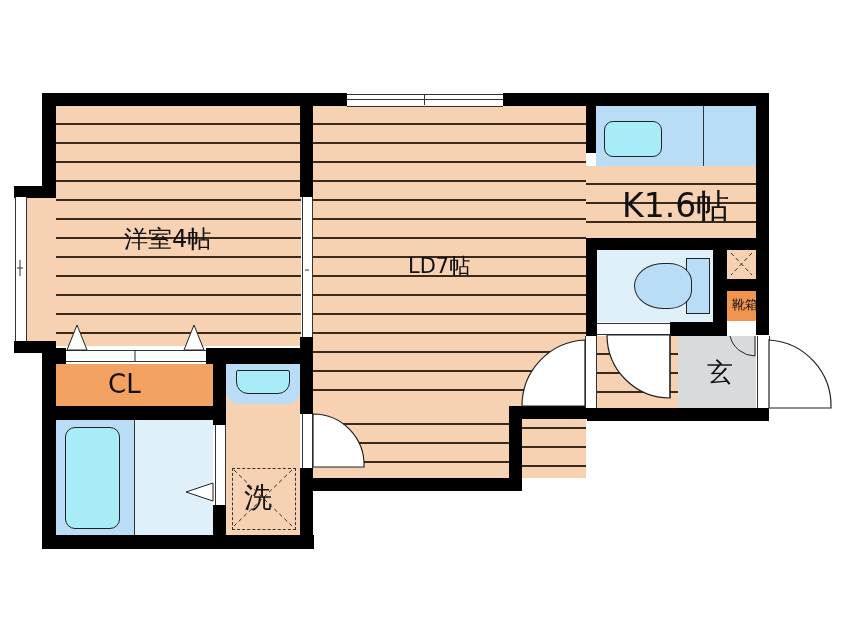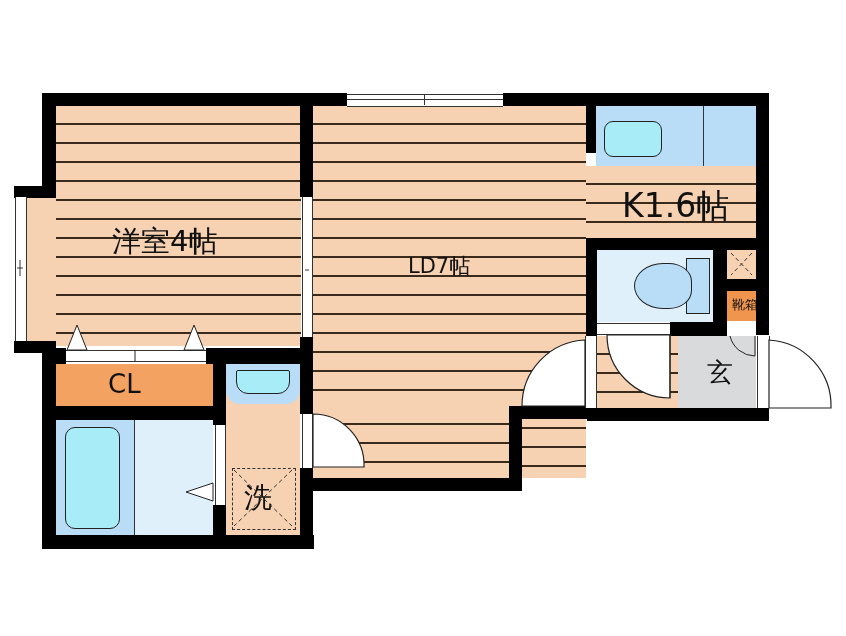--- a/index.html
+++ b/index.html
@@ -141,16 +141,16 @@
     <g stroke="#333" stroke-width="1" stroke-dasharray="4,3">
       <line x1="234" y1="470" x2="292" y2="526"></line>
       <line x1="292" y1="470" x2="234" y2="526"></line>
     </g>
 
     <line x1="17" y1="268" x2="23" y2="268" stroke="#333" stroke-width="1"></line>
     <line x1="20" y1="260" x2="20" y2="276" stroke="#333" stroke-width="1"></line>
     <line x1="305" y1="270" x2="309" y2="270" stroke="#333" stroke-width="1"></line>
   </svg>
 
-  <div class="label" style="left:112px;top:227px;font-size:29px;background:transparent;">洋室4帖</div>
+  <div class="label" style="left:124px;top:227px;font-size:24px;background:transparent;">洋室4帖</div>
   <div class="label" style="left:408px;top:256px;font-size:21px;">LD7帖</div>
   <div class="label" style="left:622px;top:189px;font-size:33px;">K1.6帖</div>
 </div>
 
 </body></html>

